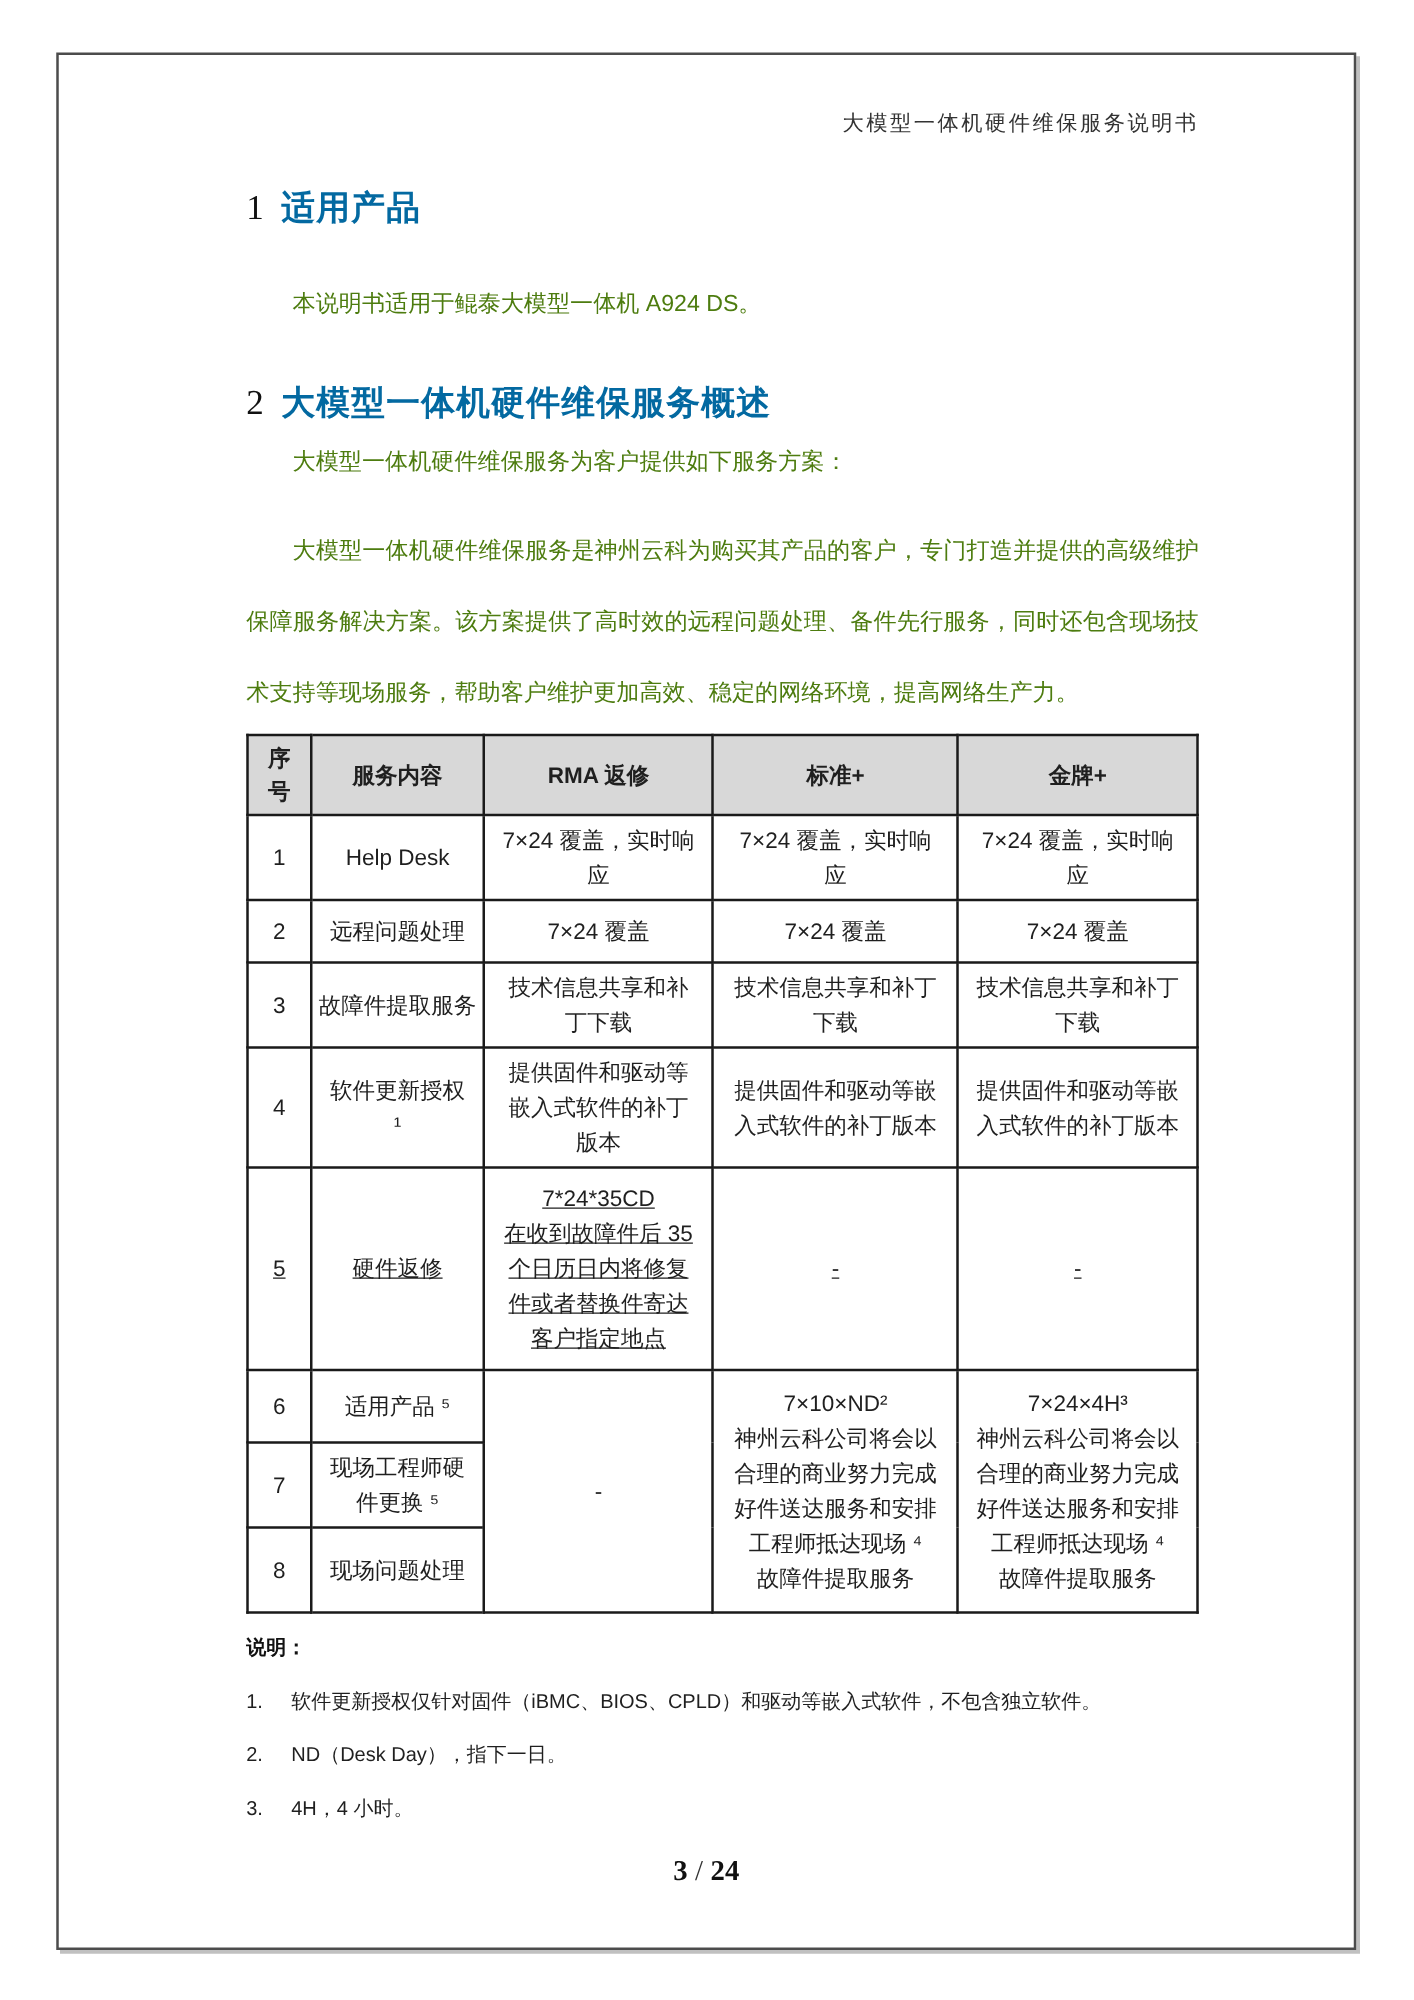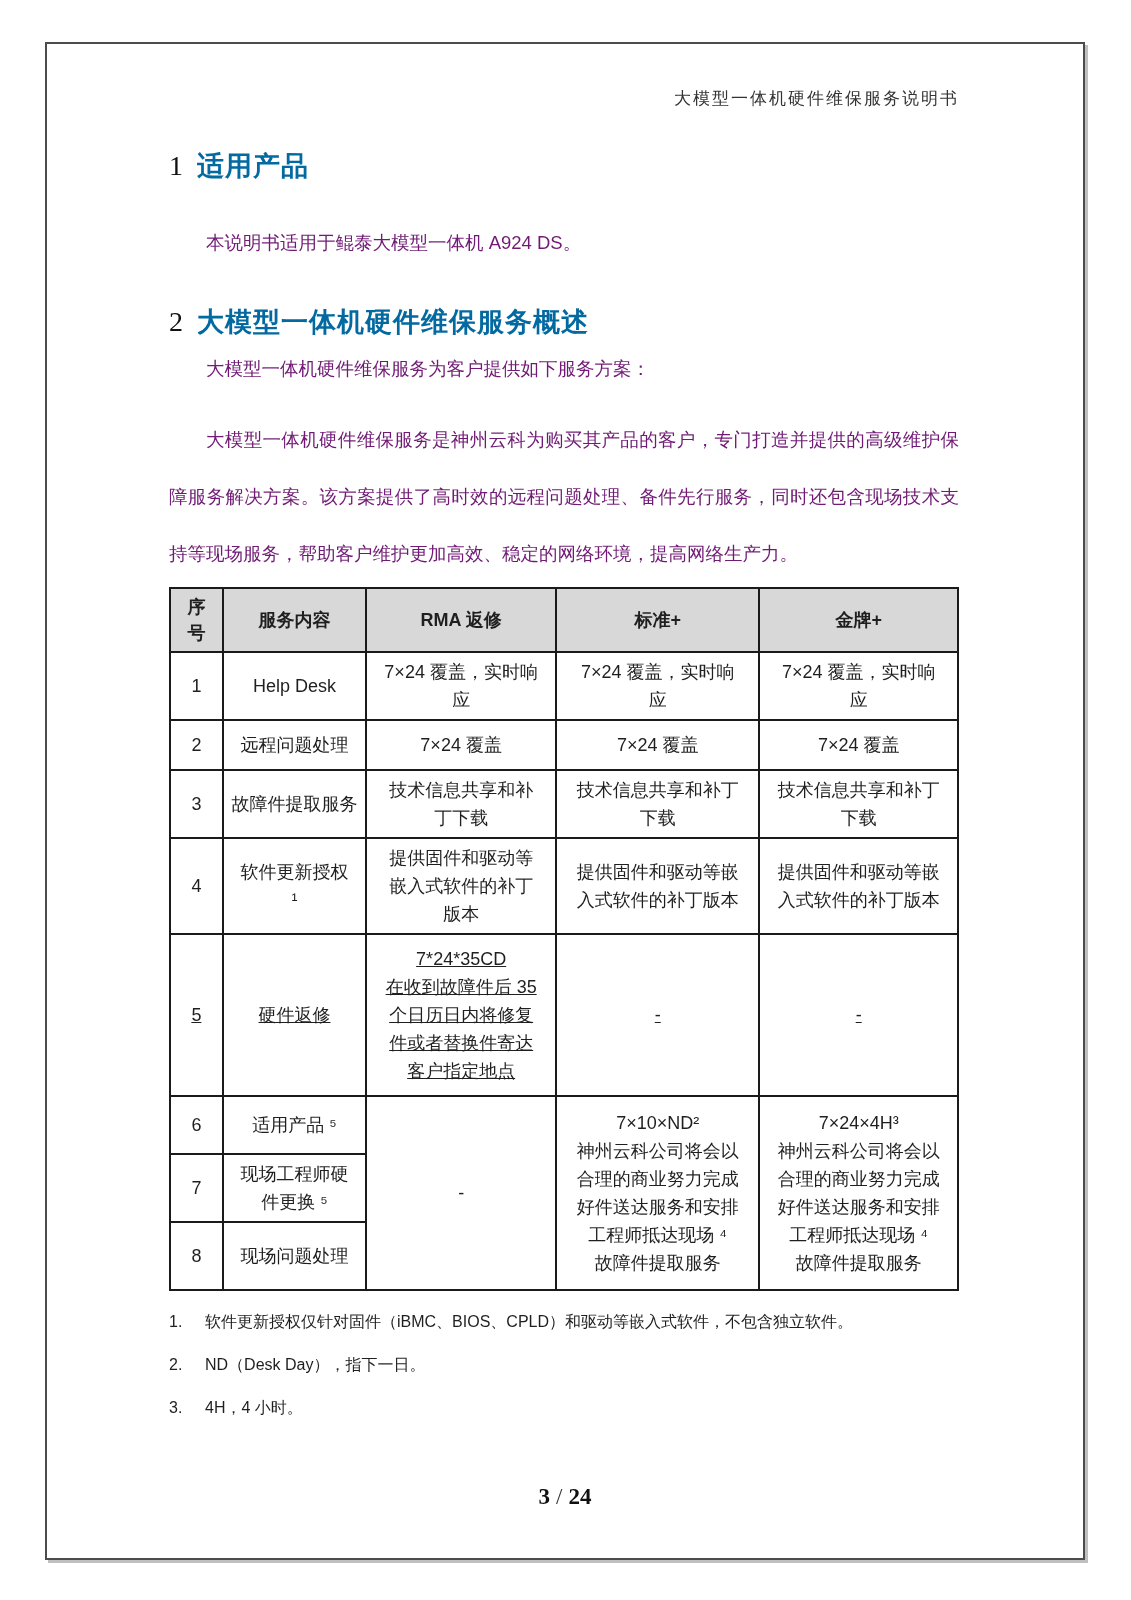--- a/index.html
+++ b/index.html
@@ -10,20 +10,21 @@
     font-family: "Liberation Sans", "DejaVu Sans", sans-serif;
     color: #1f1f1f;
   }
   .page-frame {
     position: absolute;
     left: 45px; top: 42px;
     width: 1040px; height: 1518px;
     border: 2px solid #4c4c4c;
     box-shadow: 3px 3px 0 rgba(140,140,140,.55);
     background: #ffffff;
+    padding-left: 28px;
   }
   .content { padding: 44px 124px 0 122px; }
 
   .doc-title {
     text-align: right;
     font-family: "Liberation Serif", "DejaVu Serif", serif;
     font-size: 17px;
     letter-spacing: 2px;
     color: #333333;
     line-height: 22px;
@@ -44,21 +45,21 @@
   .heading .ttl {
     font-size: 27px;
     font-weight: 700;
     color: #0369a1;
     letter-spacing: 1px;
   }
   .heading.h2 { margin-top: 48px; }
 
   .para {
     font-size: 18.5px;
-    color: #701a75;
+    color: #4d7c0f;
     text-indent: 2em;
   }
   .para.single { margin-top: 46px; line-height: 26px; }
   .para.loose  { line-height: 57px; text-align: justify; }
   .para.first-loose { margin-top: 14px; }
 
   table.svc {
     margin-top: 5px;
     width: 100%;
     border-collapse: collapse;
@@ -233,20 +234,21 @@
 件更换 ⁵</td>
         </tr>
         <tr class="r8">
           <td>8</td>
           <td>现场问题处理</td>
         </tr>
       </tbody>
     </table>
 
     <div class="notes">
+      <div class="notes-label">说明：</div>
       <div class="note-item">
         <span class="n-no">1.</span>
         <span class="n-tx">软件更新授权仅针对固件（iBMC、BIOS、CPLD）和驱动等嵌入式软件，不包含独立软件。</span>
       </div>
       <div class="note-item">
         <span class="n-no">2.</span>
         <span class="n-tx">ND（Desk Day），指下一日。</span>
       </div>
       <div class="note-item">
         <span class="n-no">3.</span>

